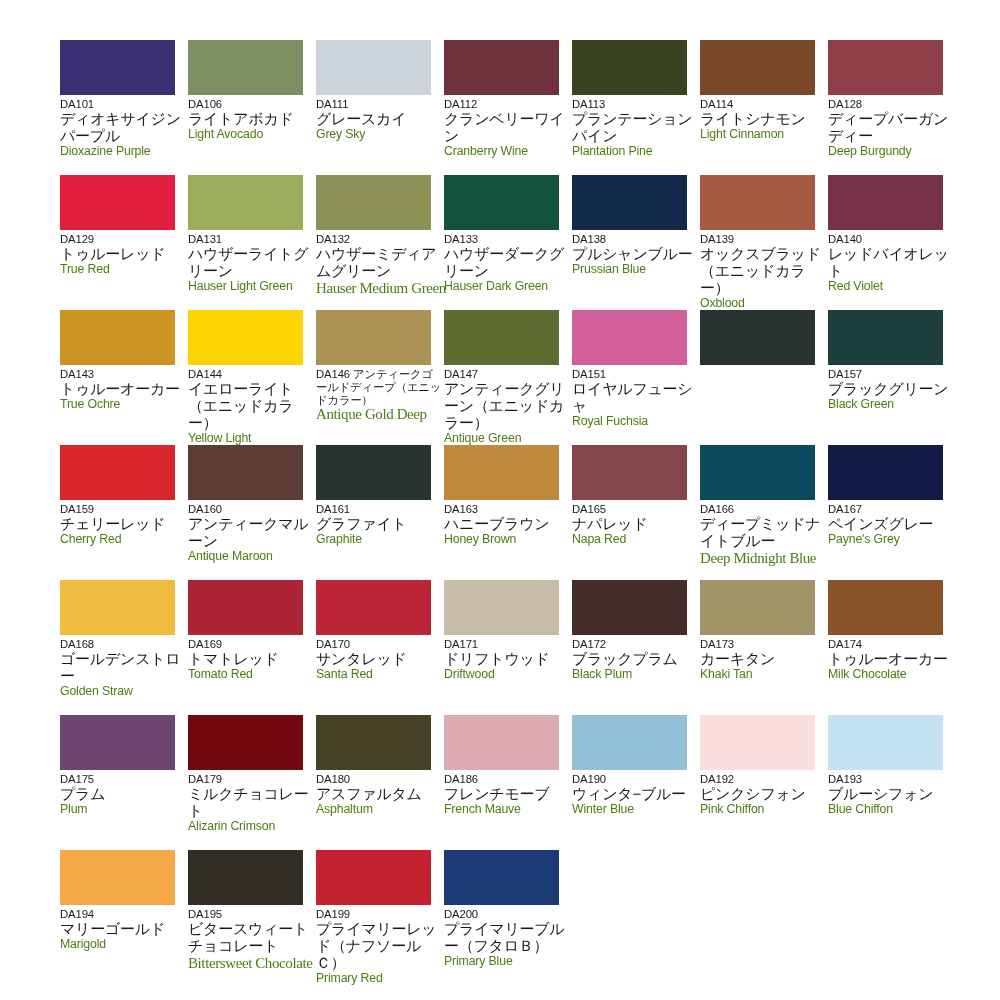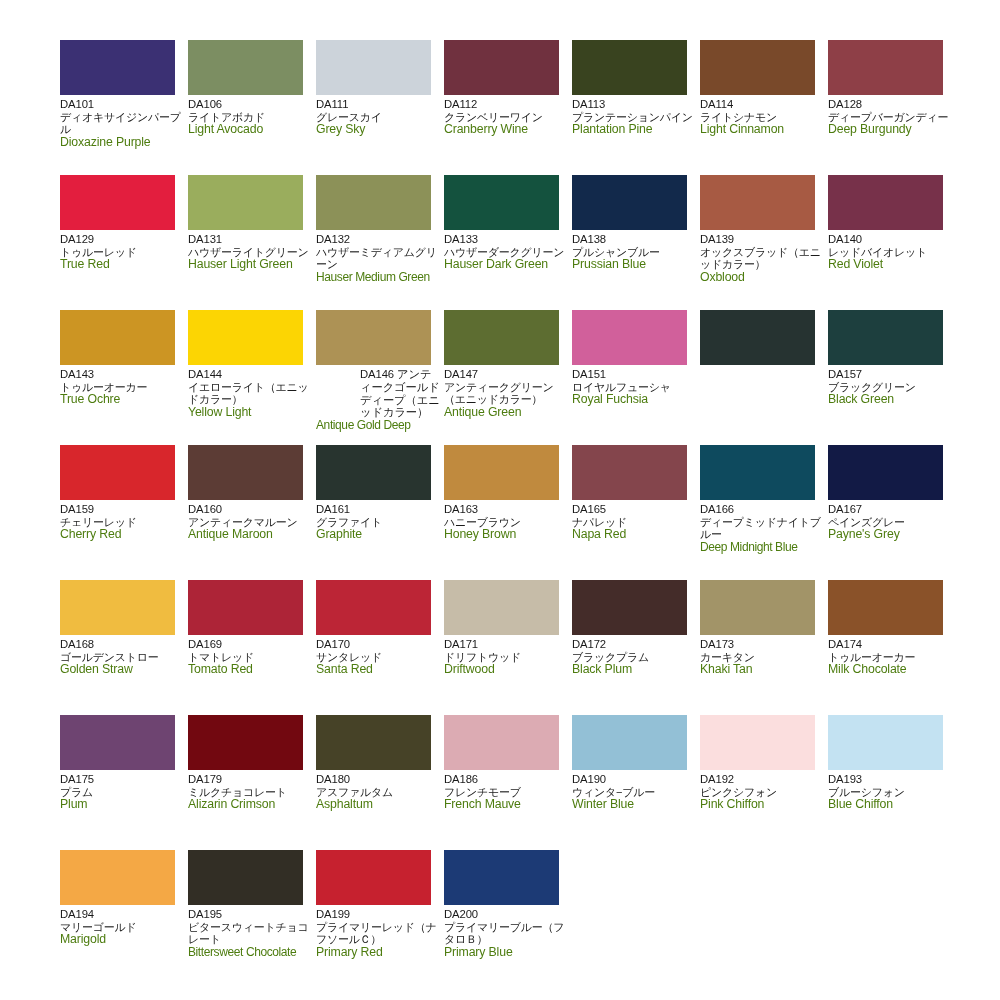--- a/index.html
+++ b/index.html
@@ -48,37 +48,37 @@
     line-height: 1.13;
   }
   .code {
     font-size: 11.3px;
     letter-spacing: -0.1px;
     white-space: nowrap;
     color: #1a1a1a;
   }
   .code.wrapcode {
     white-space: normal;
-    margin-left: 44px;
   }
   .jp {
-    font-size: 11px;
+    font-size: 15px;
     letter-spacing: -0.25px;
     color: #1a1a1a;
     word-break: break-all;
   }
   .en {
     font-size: 12.3px;
     letter-spacing: -0.15px;
     color: #4d7c0f;
     white-space: nowrap;
   }
   .en.small {
-    font-size: 12px;
+    font-size: 15px;
     letter-spacing: -0.4px;
+    font-family: Liberation Serif, serif;
   }
 </style>
 </head>
 <body>
 
 <div id="chart">
   <div class="grid">
       <div class="cell">
         <div class="swatch" style="background: rgb(59, 48, 115);"></div>
         <div class="labels">

